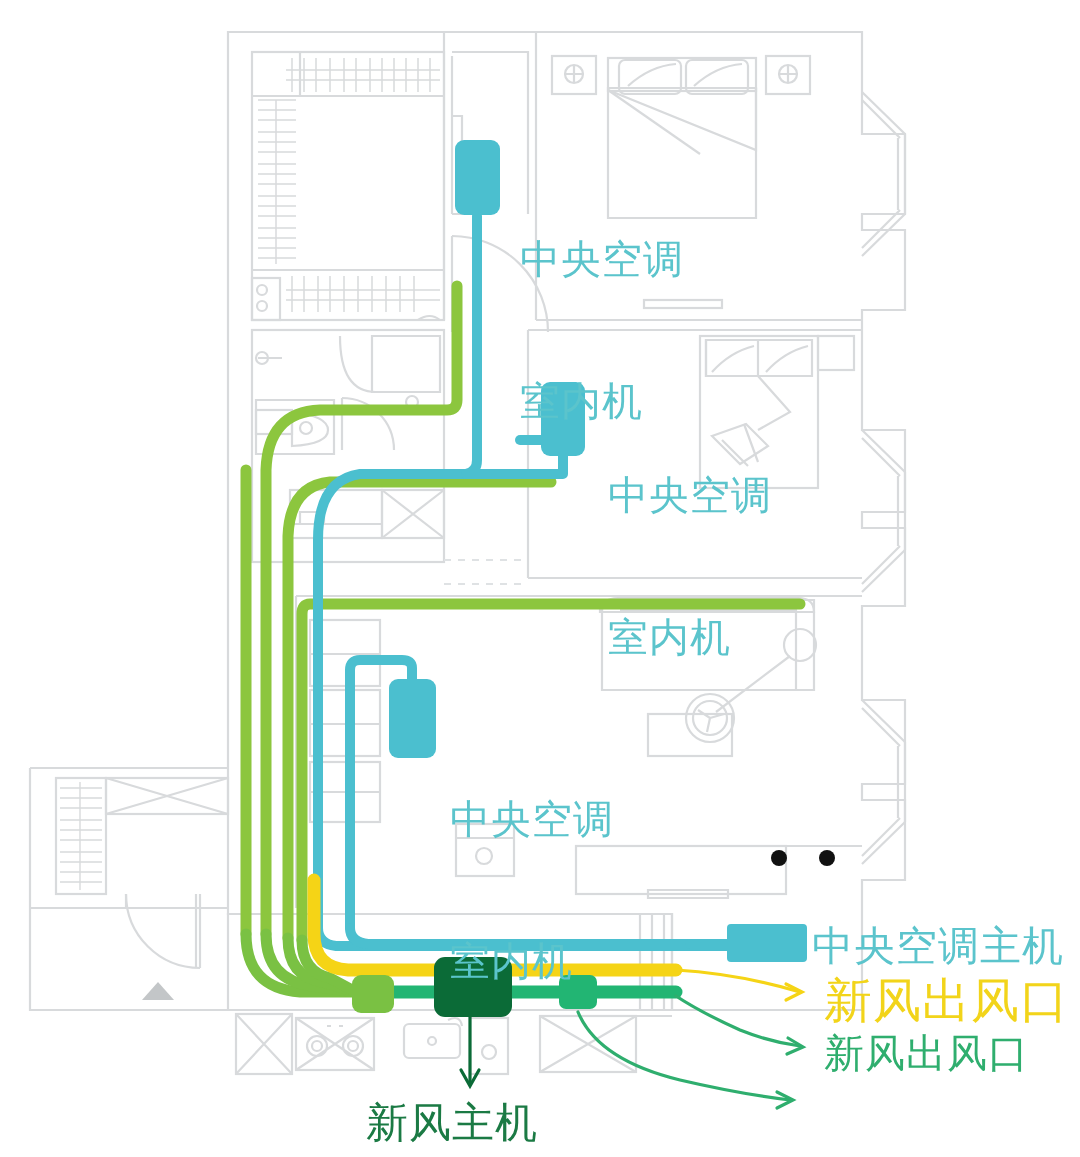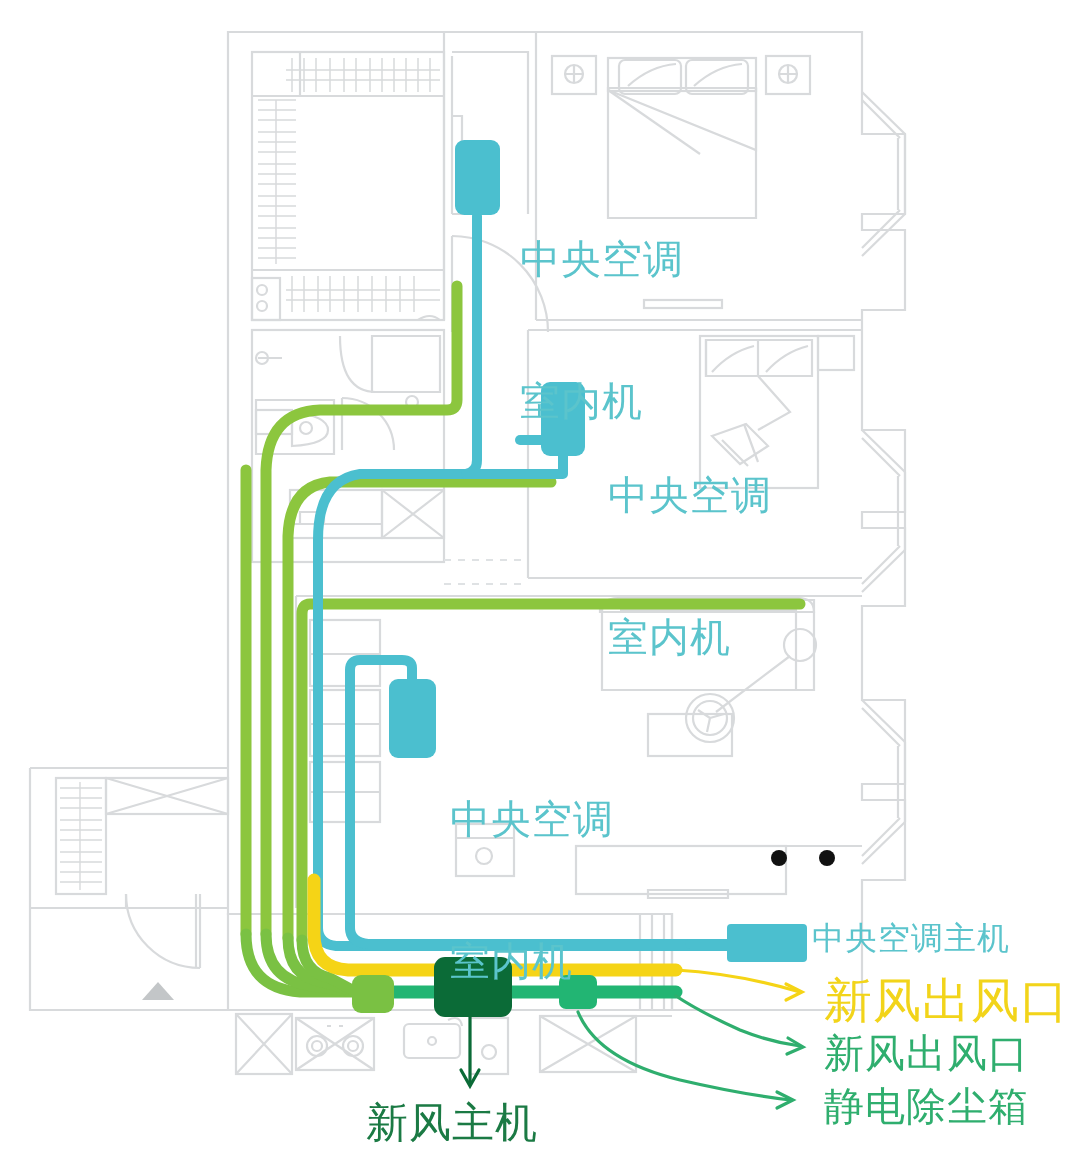--- a/index.html
+++ b/index.html
@@ -304,23 +304,22 @@
   <div class="lbl lbl-teal" style="left:608px;top:378px;font-size:40px;">
     <div>中央空调</div>
     <div>室内机</div>
   </div>
 
   <div class="lbl lbl-teal" style="left:450px;top:702px;font-size:40px;">
     <div>中央空调</div>
     <div>室内机</div>
   </div>
 
-  <div class="lbl lbl-teal" style="left:812px;top:922px;font-size:32px;font-family:Liberation Mono, monospace;">中央空调主机</div>
+  <div class="lbl lbl-teal" style="left:812px;top:922px;font-size:41px;">中央空调主机</div>
 
   <div class="lbl lbl-yellow" style="left:824px;top:972px;font-size:48px;">新风出风口</div>
 
   <div class="lbl lbl-green" style="left:824px;top:1030px;font-size:40px;">新风出风口</div>
 
-  <div class="lbl lbl-green" style="left:824px;top:1083px;font-size:40px;">静电除尘箱</div>
 
   <div class="lbl lbl-dgreen" style="left:366px;top:1098px;font-size:42px;">新风主机</div>
 
 </div>
 
 </body></html>

